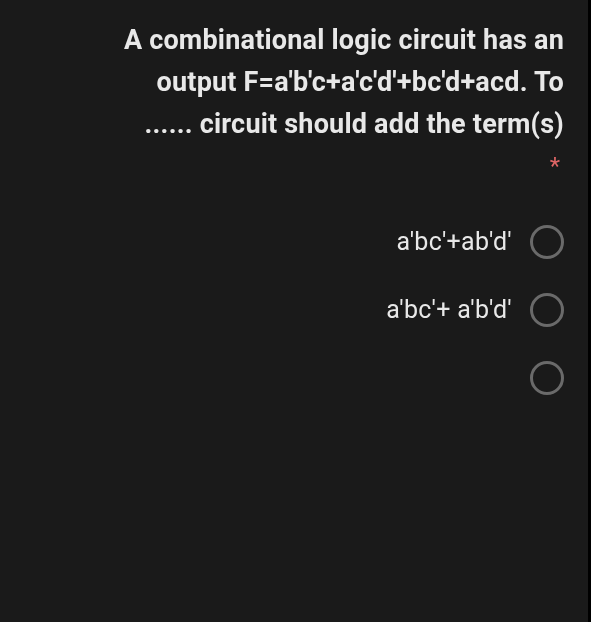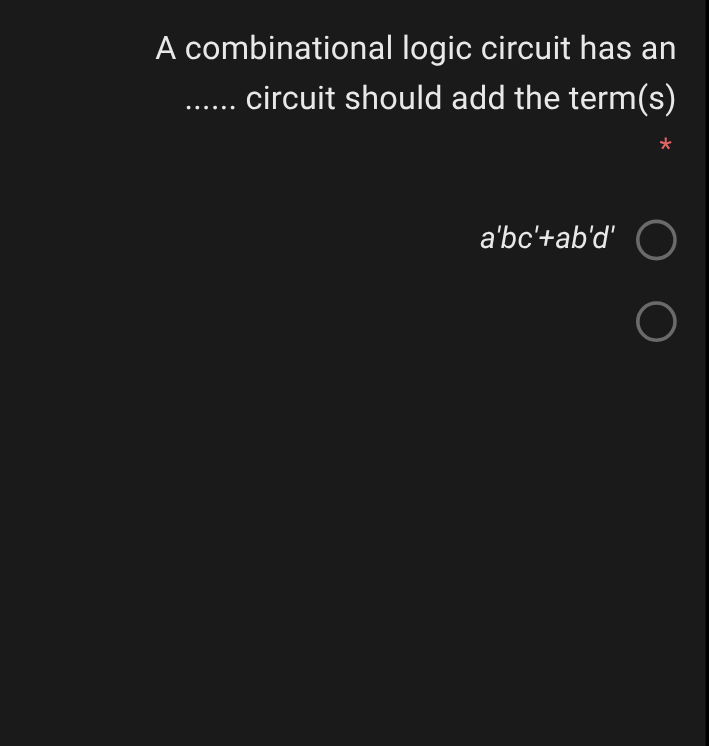--- a/index.html
+++ b/index.html
@@ -13,21 +13,21 @@
       background: #1a1a1a;
       font-family: 'Roboto', Arial, sans-serif;
       color: #e8e8e8;
       padding: 20px 24px;
       border-right: 3px solid #000;
     }
     .question-text {
       font-size: 27px;
       line-height: 1.55;
       text-align: right;
-      font-weight: 400;
+      font-weight: 700;
       letter-spacing: 0.2px;
     }
     .line {
       display: block;
     }
     .required-mark {
       color: #e06666;
       display: block;
       text-align: right;
       font-size: 24px;
@@ -38,21 +38,20 @@
       margin-top: 45px;
       display: flex;
       flex-direction: column;
       gap: 34px;
     }
     .option-row {
       display: flex;
       justify-content: flex-end;
       align-items: center;
       gap: 18px;
-      font-style: italic;
     }
     .option-label {
       font-size: 25px;
       color: #e8e8e8;
       letter-spacing: 0.3px;
     }
     .radio {
       width: 34px;
       height: 34px;
       border: 3px solid #6a6a6a;
@@ -60,25 +59,30 @@
       background: transparent;
       cursor: pointer;
       flex-shrink: 0;
     }
   </style>
 </head>
 <body>
 
 <div class="question-text">
   <span class="line">A combinational logic circuit has an</span>
+  <span class="line">output F=a'b'c+a'c'd'+bc'd+acd. To</span>
   <span class="line">...... circuit should add the term(s)</span>
 </div>
 <span class="required-mark">*</span>
 
 <div class="options">
   <div class="option-row">
     <span class="option-label">a'bc'+ab'd'</span>
     <div class="radio"></div>
   </div>
   <div class="option-row">
+    <span class="option-label">a'bc'+ a'b'd'</span>
+    <div class="radio"></div>
+  </div>
+  <div class="option-row">
     <div class="radio"></div>
   </div>
 </div>
 
 </body></html>

